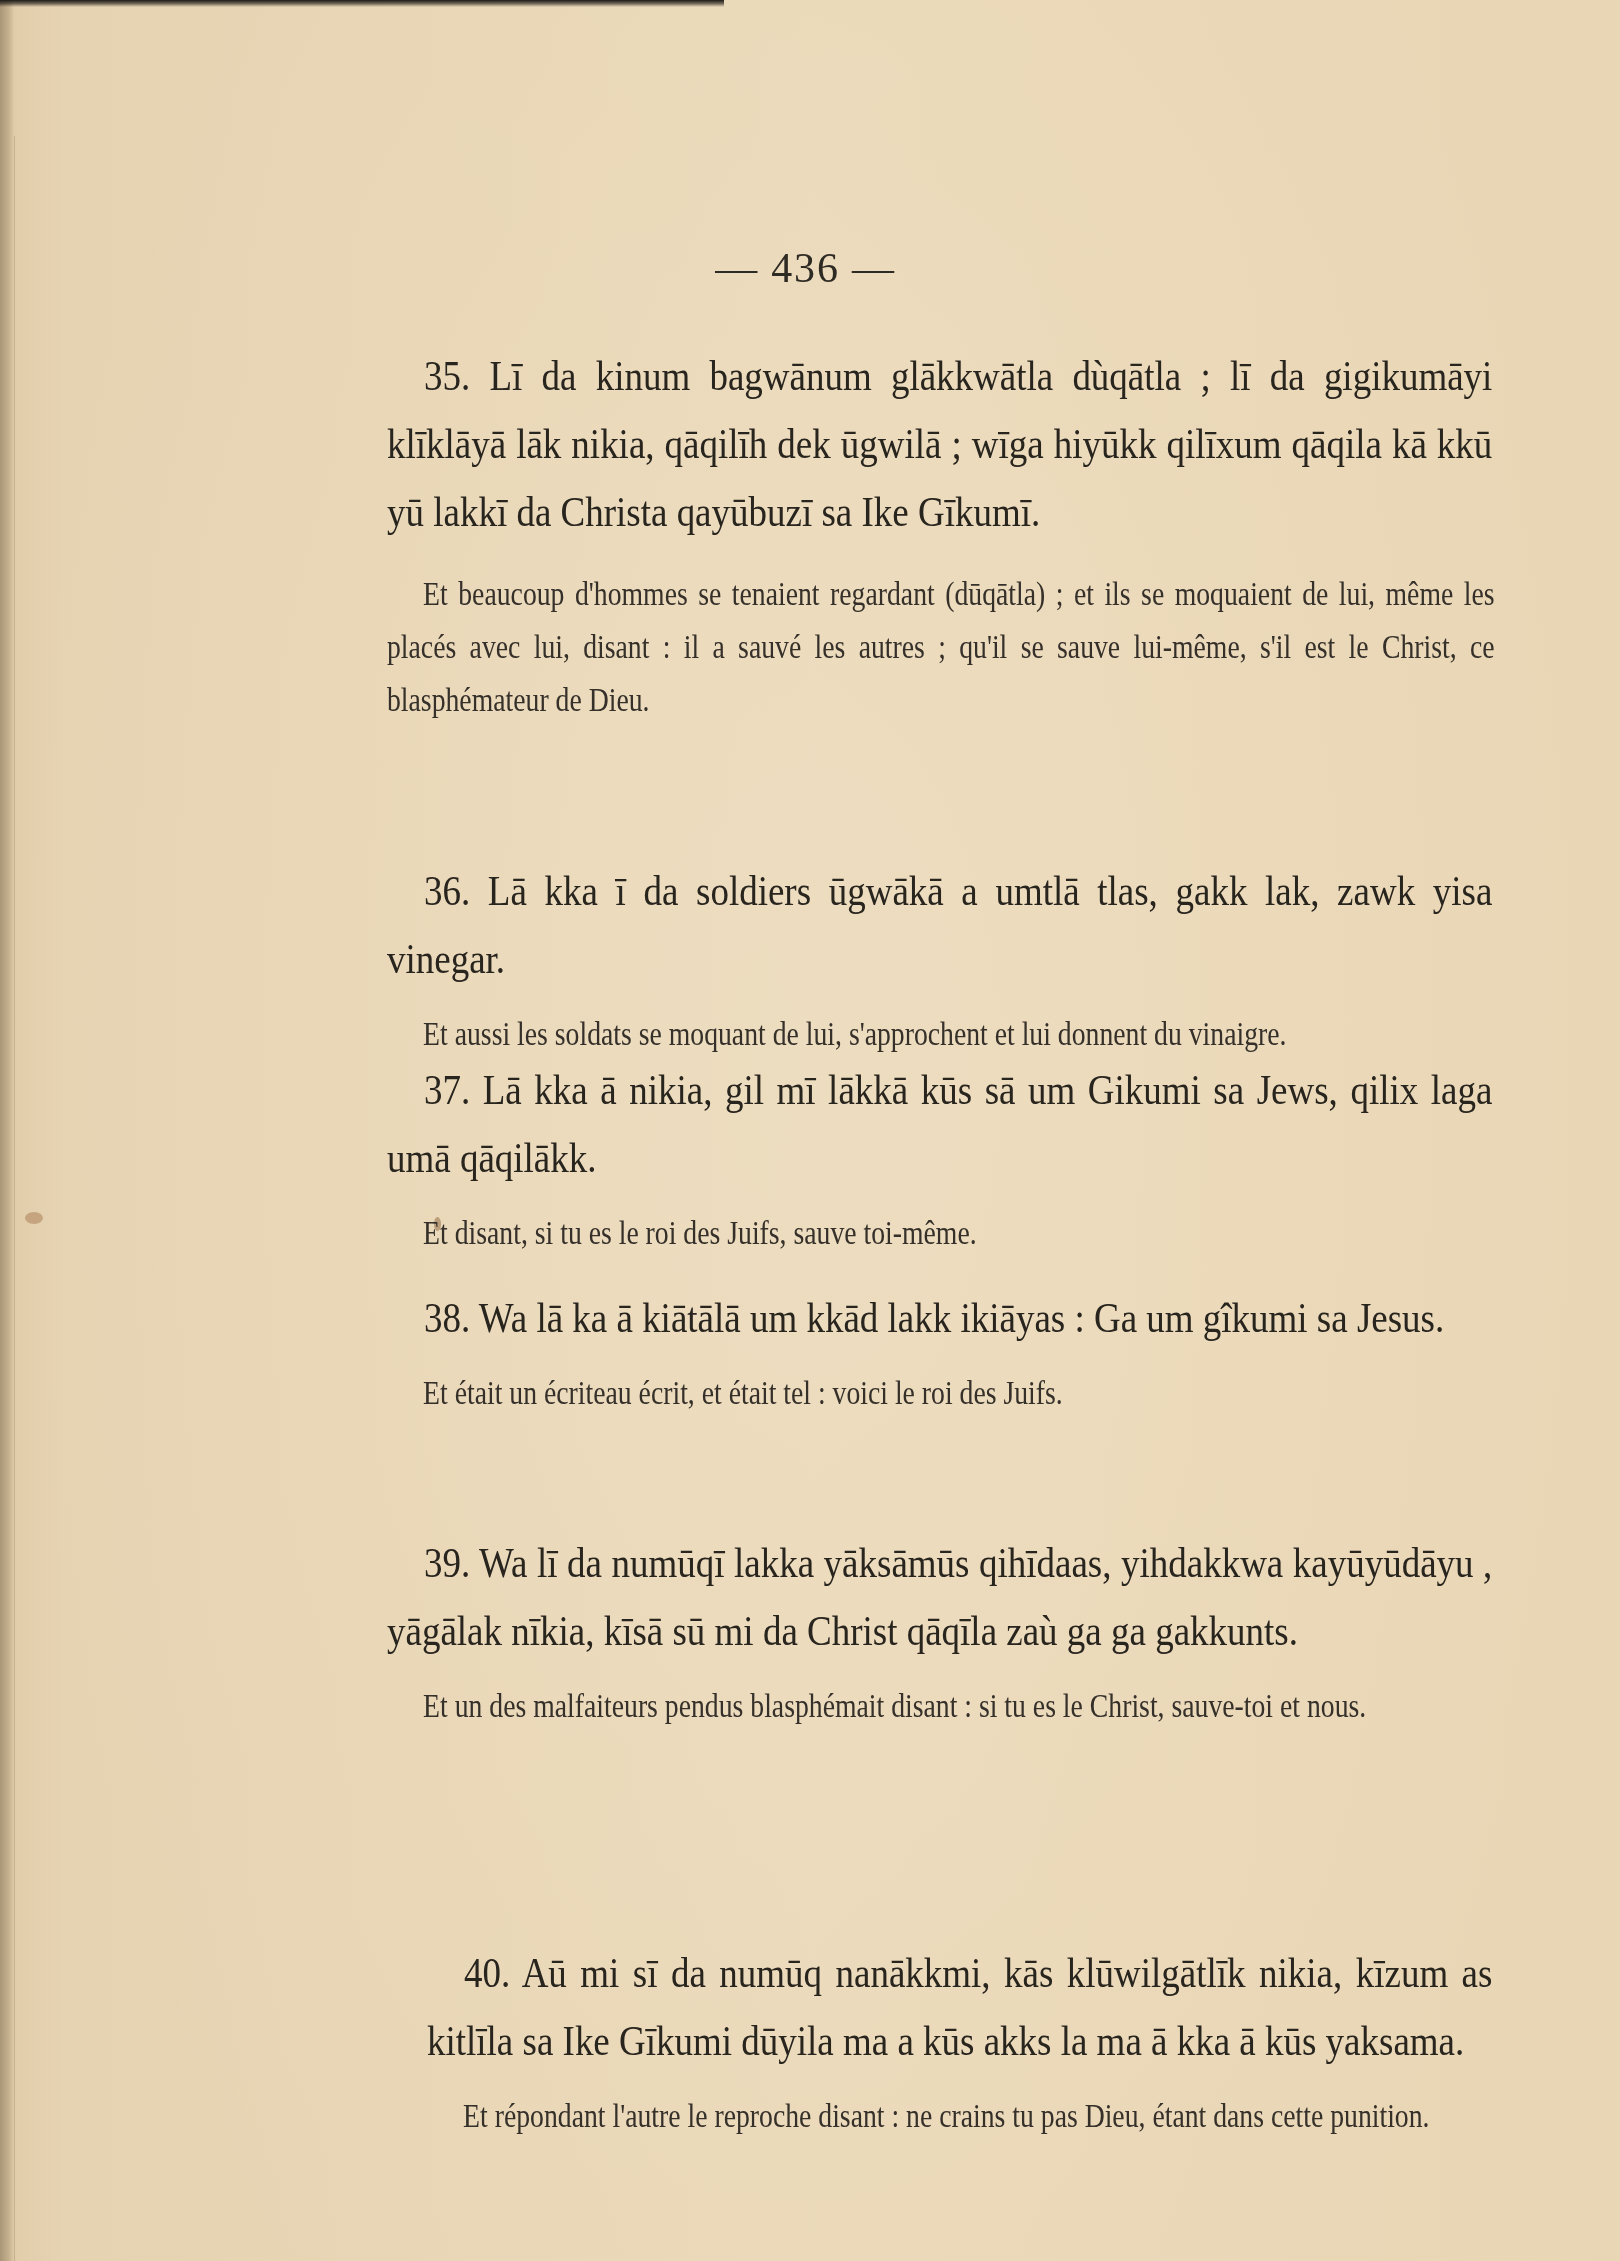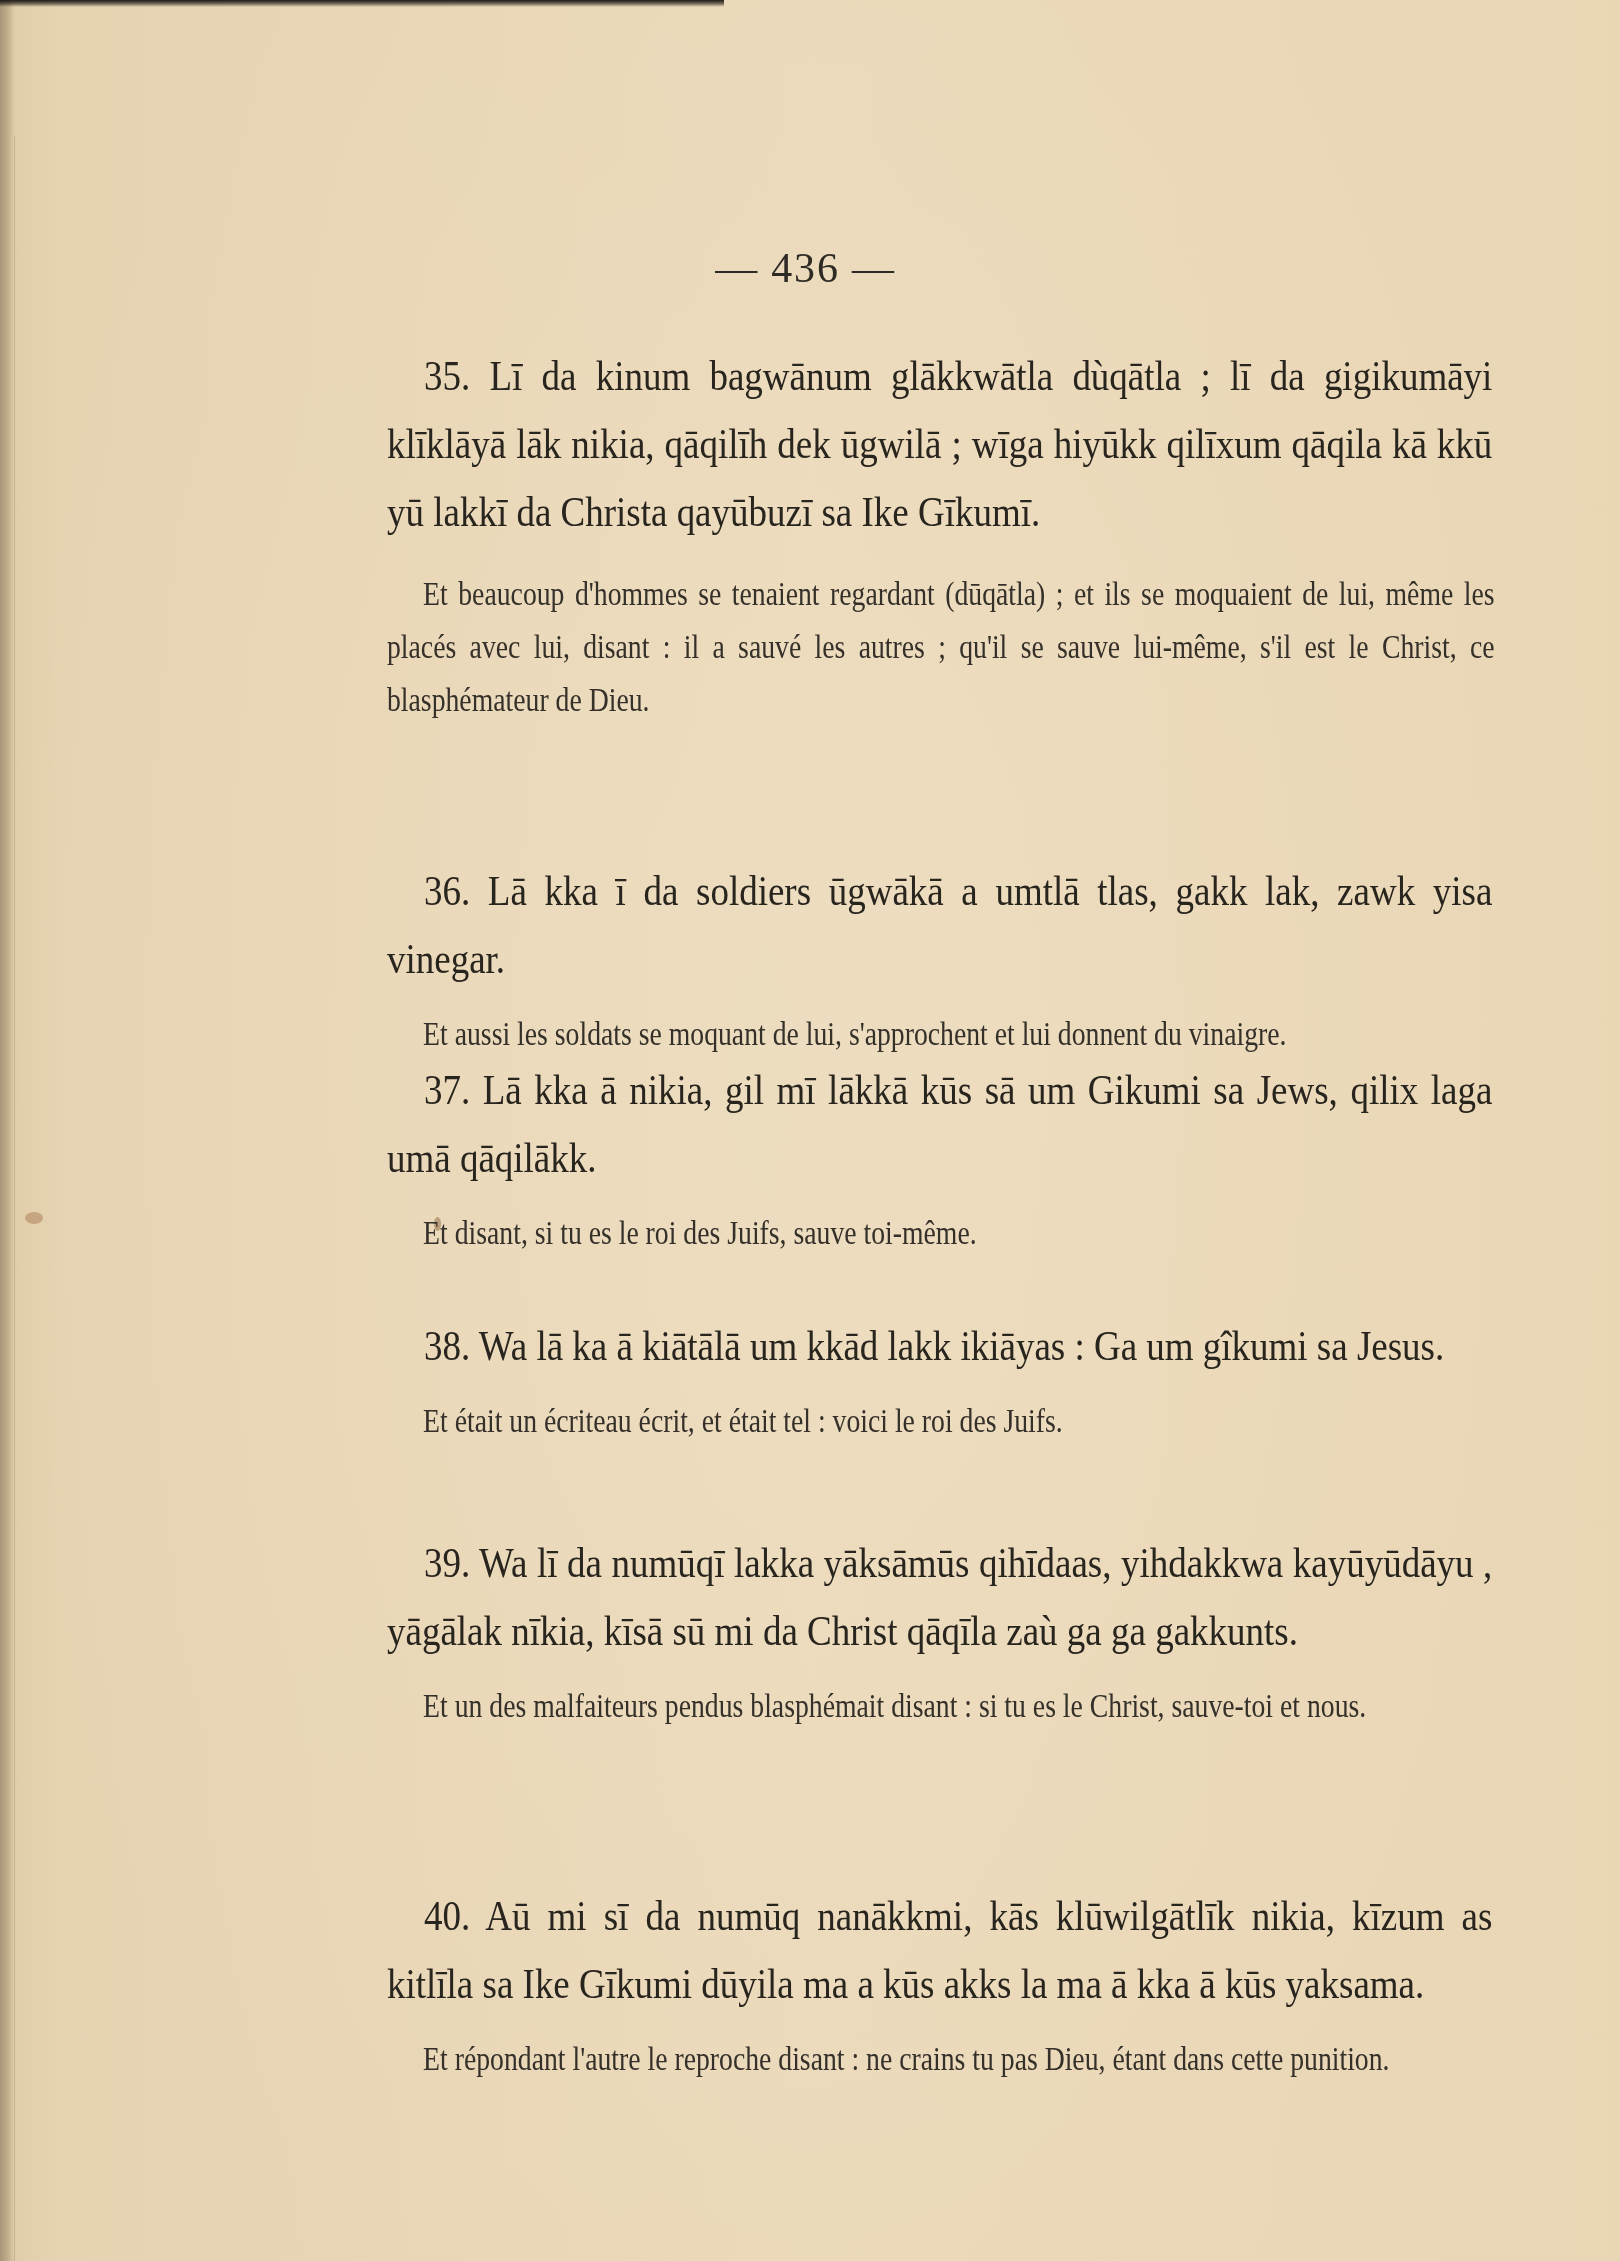--- a/index.html
+++ b/index.html
@@ -97,23 +97,23 @@
     transform-origin: left top;
     width: 119%;
     color: #35302a;
     margin-top: 15.4px;
   }
   .block { position: absolute; left: 0; right: 0; }
   .b35 { top: 16px; }
   .b35 .french { margin-top: 22px; }
   .b36 { top: 531px; }
   .b37 { top: 730px; }
-  .b38 { top: 986px; }
+  .b38 { top: 958px; }
   .b39 { top: 1203px; font-family: Liberation Serif, serif; }
-  .b40 { top: 1556px; }
+  .b40 { top: 1613px; margin-left: 40px; }
 </style>
 </head>
 <body>
 
 <div class="paper"></div>
 <div class="left-edge"></div>
 <div class="left-fold"></div>
 <div class="top-shadow"></div>
 
 <div class="stain" style="left:25px; top:1212px;"></div>

